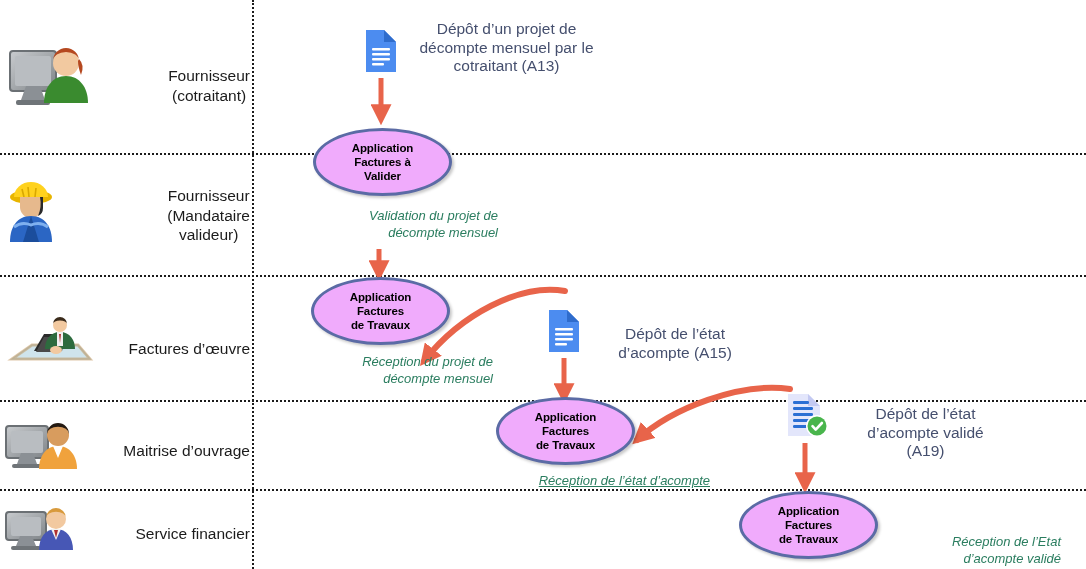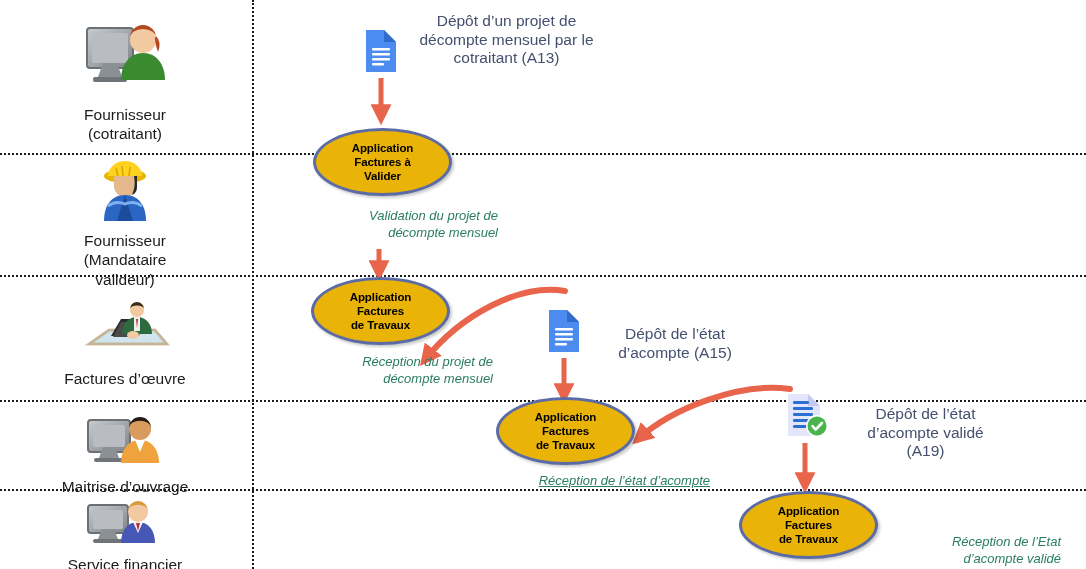--- a/index.html
+++ b/index.html
@@ -31,41 +31,41 @@
     width: 0;
     border-left: 2px dotted #1b1b1b;
   }
 
   
   .actor {
     position: absolute;
     left: 0;
     width: 250px;
     display: flex;
-    flex-direction: column;
+    flex-direction: row;
     align-items: center;
-    justify-content: flex-start;
+    justify-content: space-between;
     text-align: center;
   }
   .actor-label {
     font-size: 15.5px;
     line-height: 1.25;
     color: #1b1b1b;
     white-space: pre-line;
   }
   .actor-icon {
     display: block;
     margin-bottom: 3px;
   }
 
   
   .node {
     position: absolute;
     border-radius: 50%;
-    background: #eab308;
+    background: #f0abfc;
     border: 3px solid #5b6ba5;
     box-shadow: 2px 2px 3px rgba(0,0,0,0.22);
     display: flex;
     align-items: center;
     justify-content: center;
     text-align: center;
   }
   .node-label {
     font-size: 11.5px;
     font-weight: bold;
@@ -309,21 +309,21 @@
 Factures
 de Travaux</span>
   </div>
 
   <div class="node" style="left:739px; top:491px; width:133px; height:62px;">
     <span class="node-label">Application
 Factures
 de Travaux</span>
   </div>
 
-  <div class="msg-dark" style="left:409px; top:12px; width:195px;">Dépôt d’un projet de
+  <div class="msg-dark" style="left:409px; top:20px; width:195px;">Dépôt d’un projet de
 décompte mensuel par le
 cotraitant (A13)</div>
 
   <div class="msg-dark" style="left:600px; top:325px; width:150px;">Dépôt de l’état
 d’acompte (A15)</div>
 
   <div class="msg-dark" style="left:838px; top:405px; width:175px;">Dépôt de l’état
 d’acompte validé
 (A19)</div>
 

